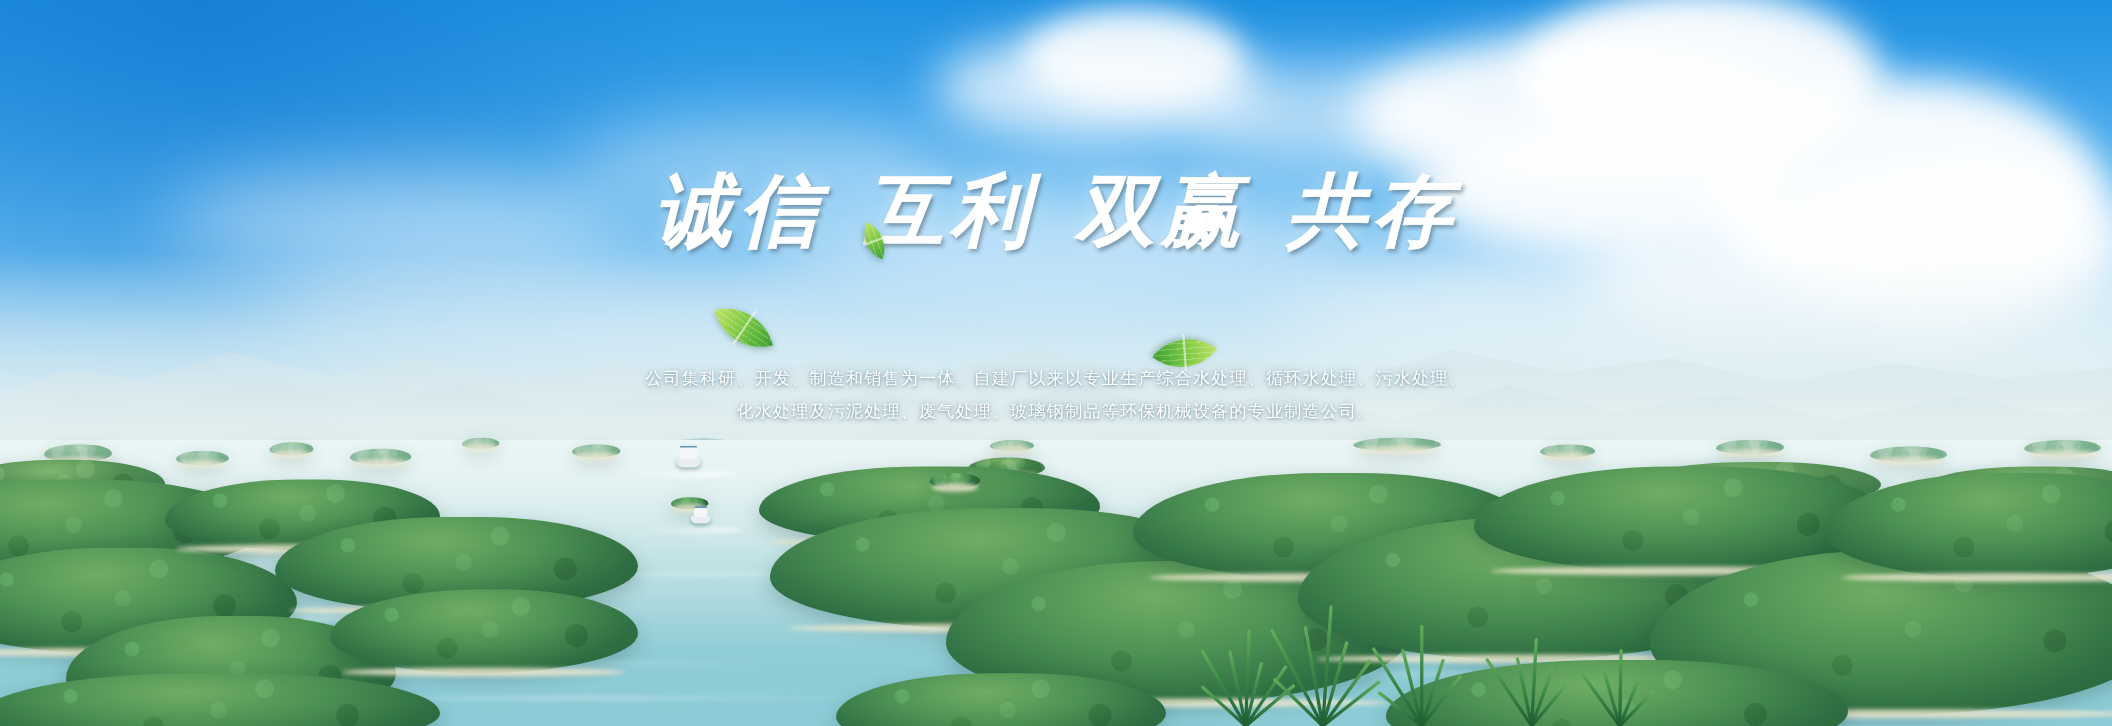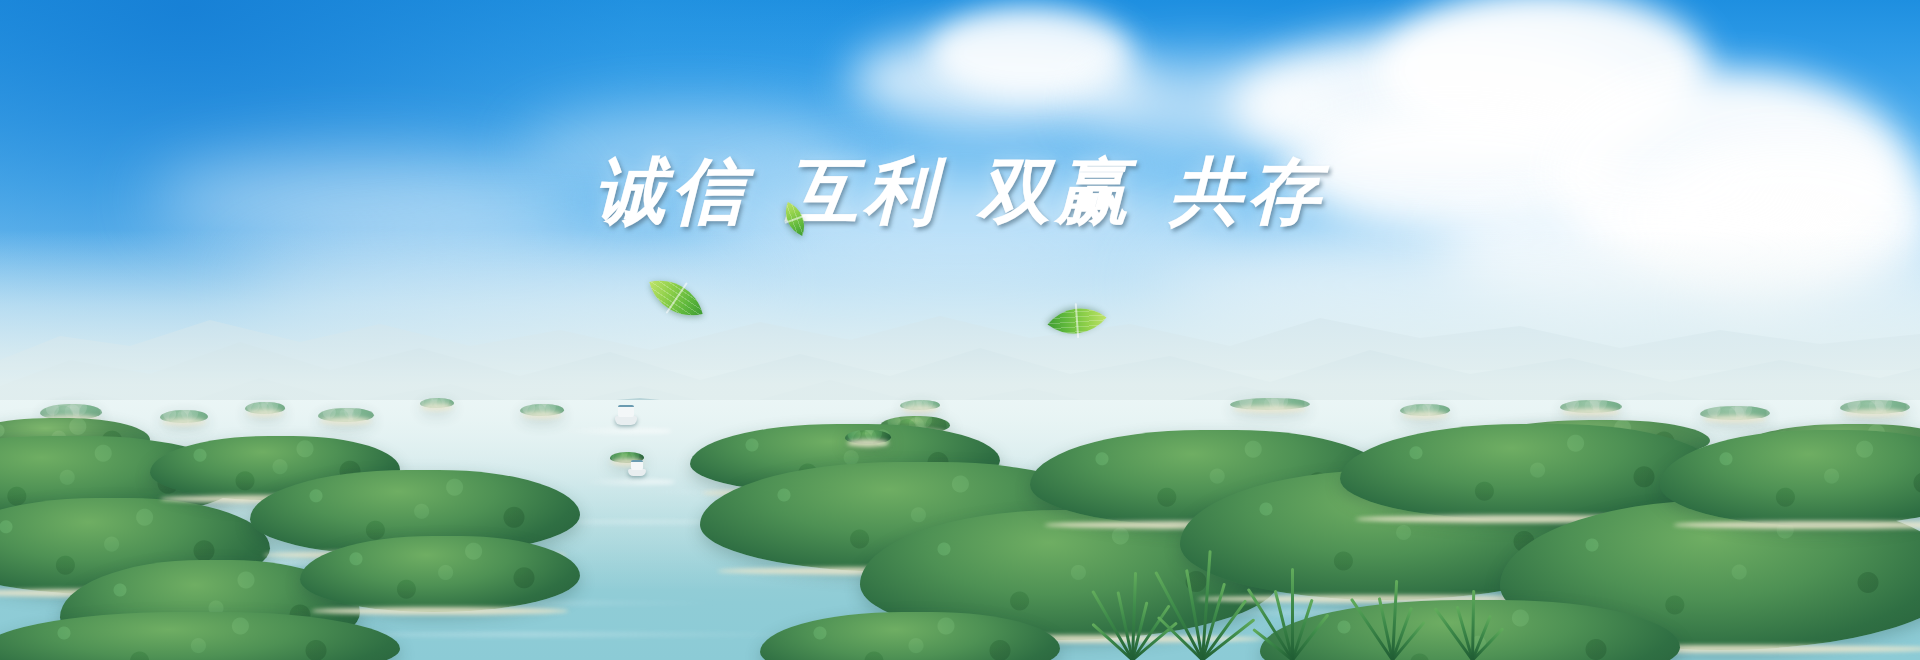--- a/index.html
+++ b/index.html
@@ -479,20 +479,22 @@
       <div class="needle" style="height:44px; transform:rotate(44deg);"></div>
       <div class="needle" style="height:70px; transform:rotate(1deg);"></div>
     </div>
   </div>
 
   <div class="content">
 
     <div class="headline"><span>诚信</span><span class="gap"></span><span>互利</span><span class="gap"></span><span>双赢</span><span class="gap"></span><span>共存</span></div>
 
     <div class="subtitle">
+      <span class="line">公司集科研、开发、制造和销售为一体。自建厂以来以专业生产综合水处理、循环水处理、污水处理、</span>
+      <span class="line">化水处理及污泥处理、废气处理、玻璃钢制品等环保机械设备的专业制造公司。</span>
     </div>
 
   </div>
 
   <div class="leaf" style="left:782px; top:206px; width:26px; height:26px; transform:rotate(22deg);">
       <div class="vein"></div>
     </div>
 
   <div class="leaf" style="left:654px; top:276px; width:44px; height:44px; transform:rotate(-14deg);">
       <div class="vein"></div>

